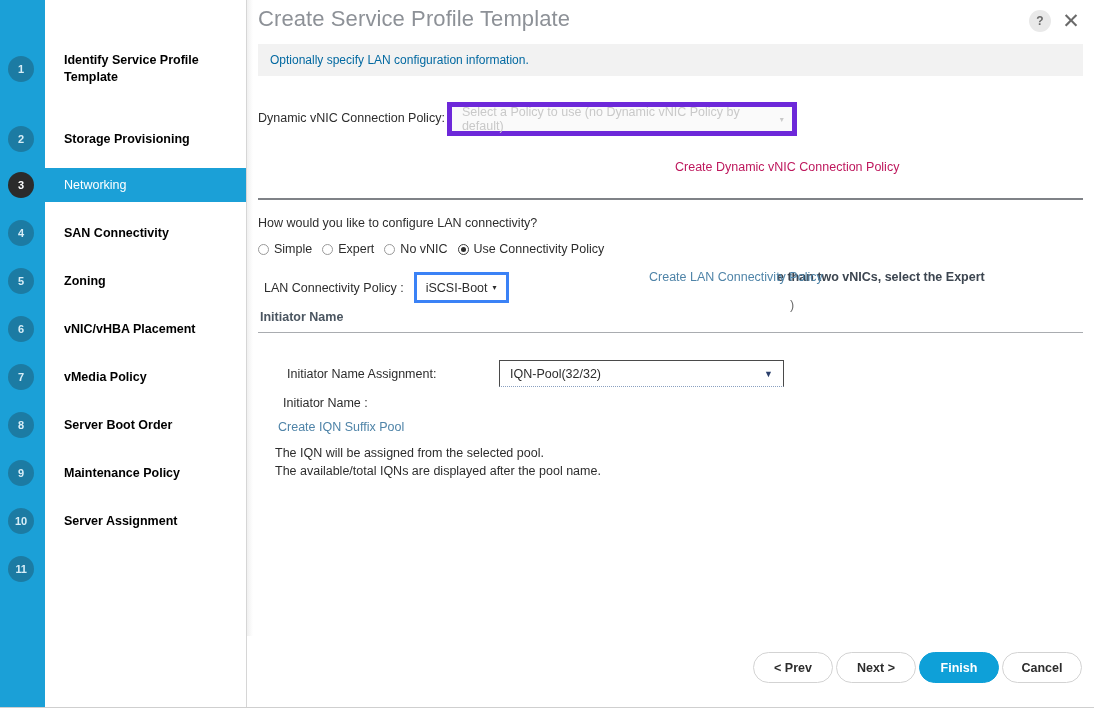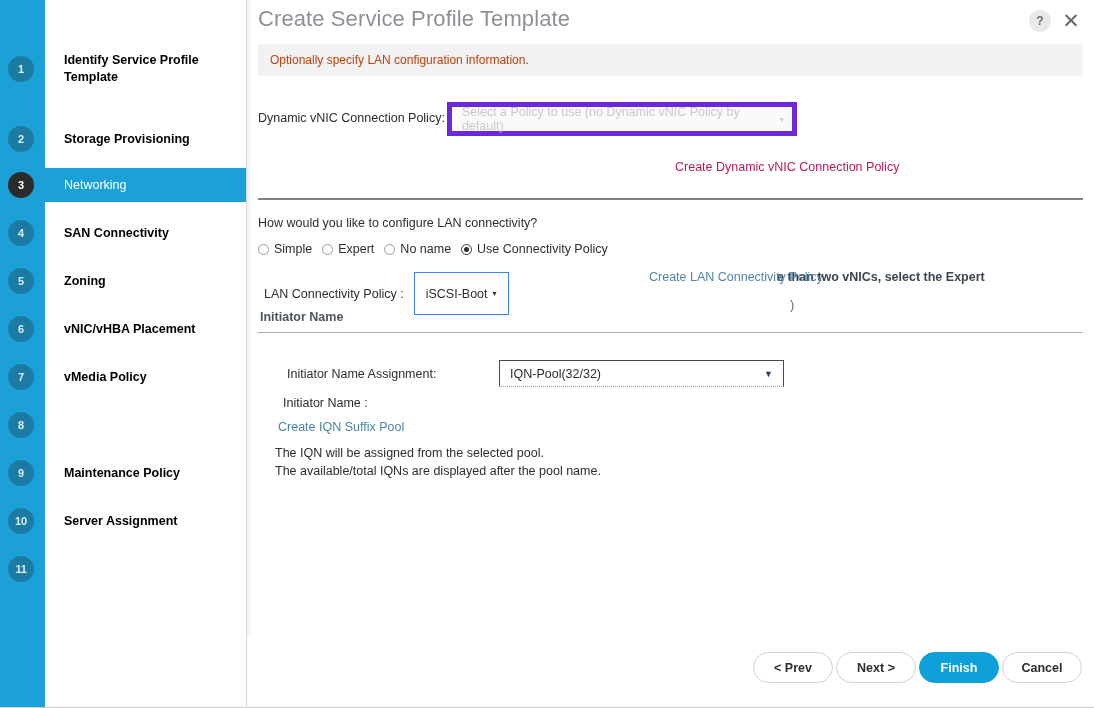--- a/index.html
+++ b/index.html
@@ -200,21 +200,21 @@
     width: 825px;
     height: 32px;
     background: #f2f2f2;
     display: flex;
     align-items: center;
     padding-left: 12px;
     box-sizing: border-box;
   }
   .subtitle-text {
     font-size: 12px;
-    color: #c2410c;
+    color: #0369a1;
   }
 
   
   .form-area {
     position: absolute;
     left: 0;
     top: 76px;
     width: 847px;
     height: 560px;
   }
@@ -329,22 +329,22 @@
     align-items: center;
   }
   .lanpol-label {
     font-size: 12.5px;
     color: #2d2d2d;
     margin-right: 10px;
     white-space: nowrap;
   }
   .lanpol-select {
     width: 95px;
-    height: 43px;
-    border: 1px solid #3b82f6;
+    height: 31px;
+    border: 3px solid #3b82f6;
     background: #ffffff;
     display: flex;
     align-items: center;
     justify-content: center;
     box-sizing: border-box;
     font-size: 12.5px;
     color: #2d2d2d;
     cursor: pointer;
   }
   .lanpol-select .caret {
@@ -555,20 +555,21 @@
           <div class="step-label">vNIC/vHBA Placement</div>
         </div>
         <div class="step" style="top: 360px;">
           <div class="step-band"></div>
           <div class="step-circle">7</div>
           <div class="step-label">vMedia Policy</div>
         </div>
         <div class="step" style="top: 408px;">
           <div class="step-band"></div>
           <div class="step-circle">8</div>
+          <div class="step-label">Server Boot Order</div>
         </div>
         <div class="step" style="top: 456px;">
           <div class="step-band"></div>
           <div class="step-circle">9</div>
           <div class="step-label">Maintenance Policy</div>
         </div>
         <div class="step" style="top: 504px;">
           <div class="step-band"></div>
           <div class="step-circle">10</div>
           <div class="step-label">Server Assignment</div>
@@ -614,21 +615,21 @@
           <div class="radio-item">
             <span class="radio-dot"></span>
             <span class="radio-label">Simple</span>
           </div>
           <div class="radio-item">
             <span class="radio-dot"></span>
             <span class="radio-label">Expert</span>
           </div>
           <div class="radio-item">
             <span class="radio-dot"></span>
-            <span class="radio-label">No name</span>
+            <span class="radio-label">No vNIC</span>
           </div>
           <div class="radio-item selected">
             <span class="radio-dot"></span>
             <span class="radio-label">Use Connectivity Policy</span>
           </div>
         </div>
 
       <div class="lanpol-row">
         <span class="lanpol-label">LAN Connectivity Policy :</span>
         <div class="lanpol-select">

